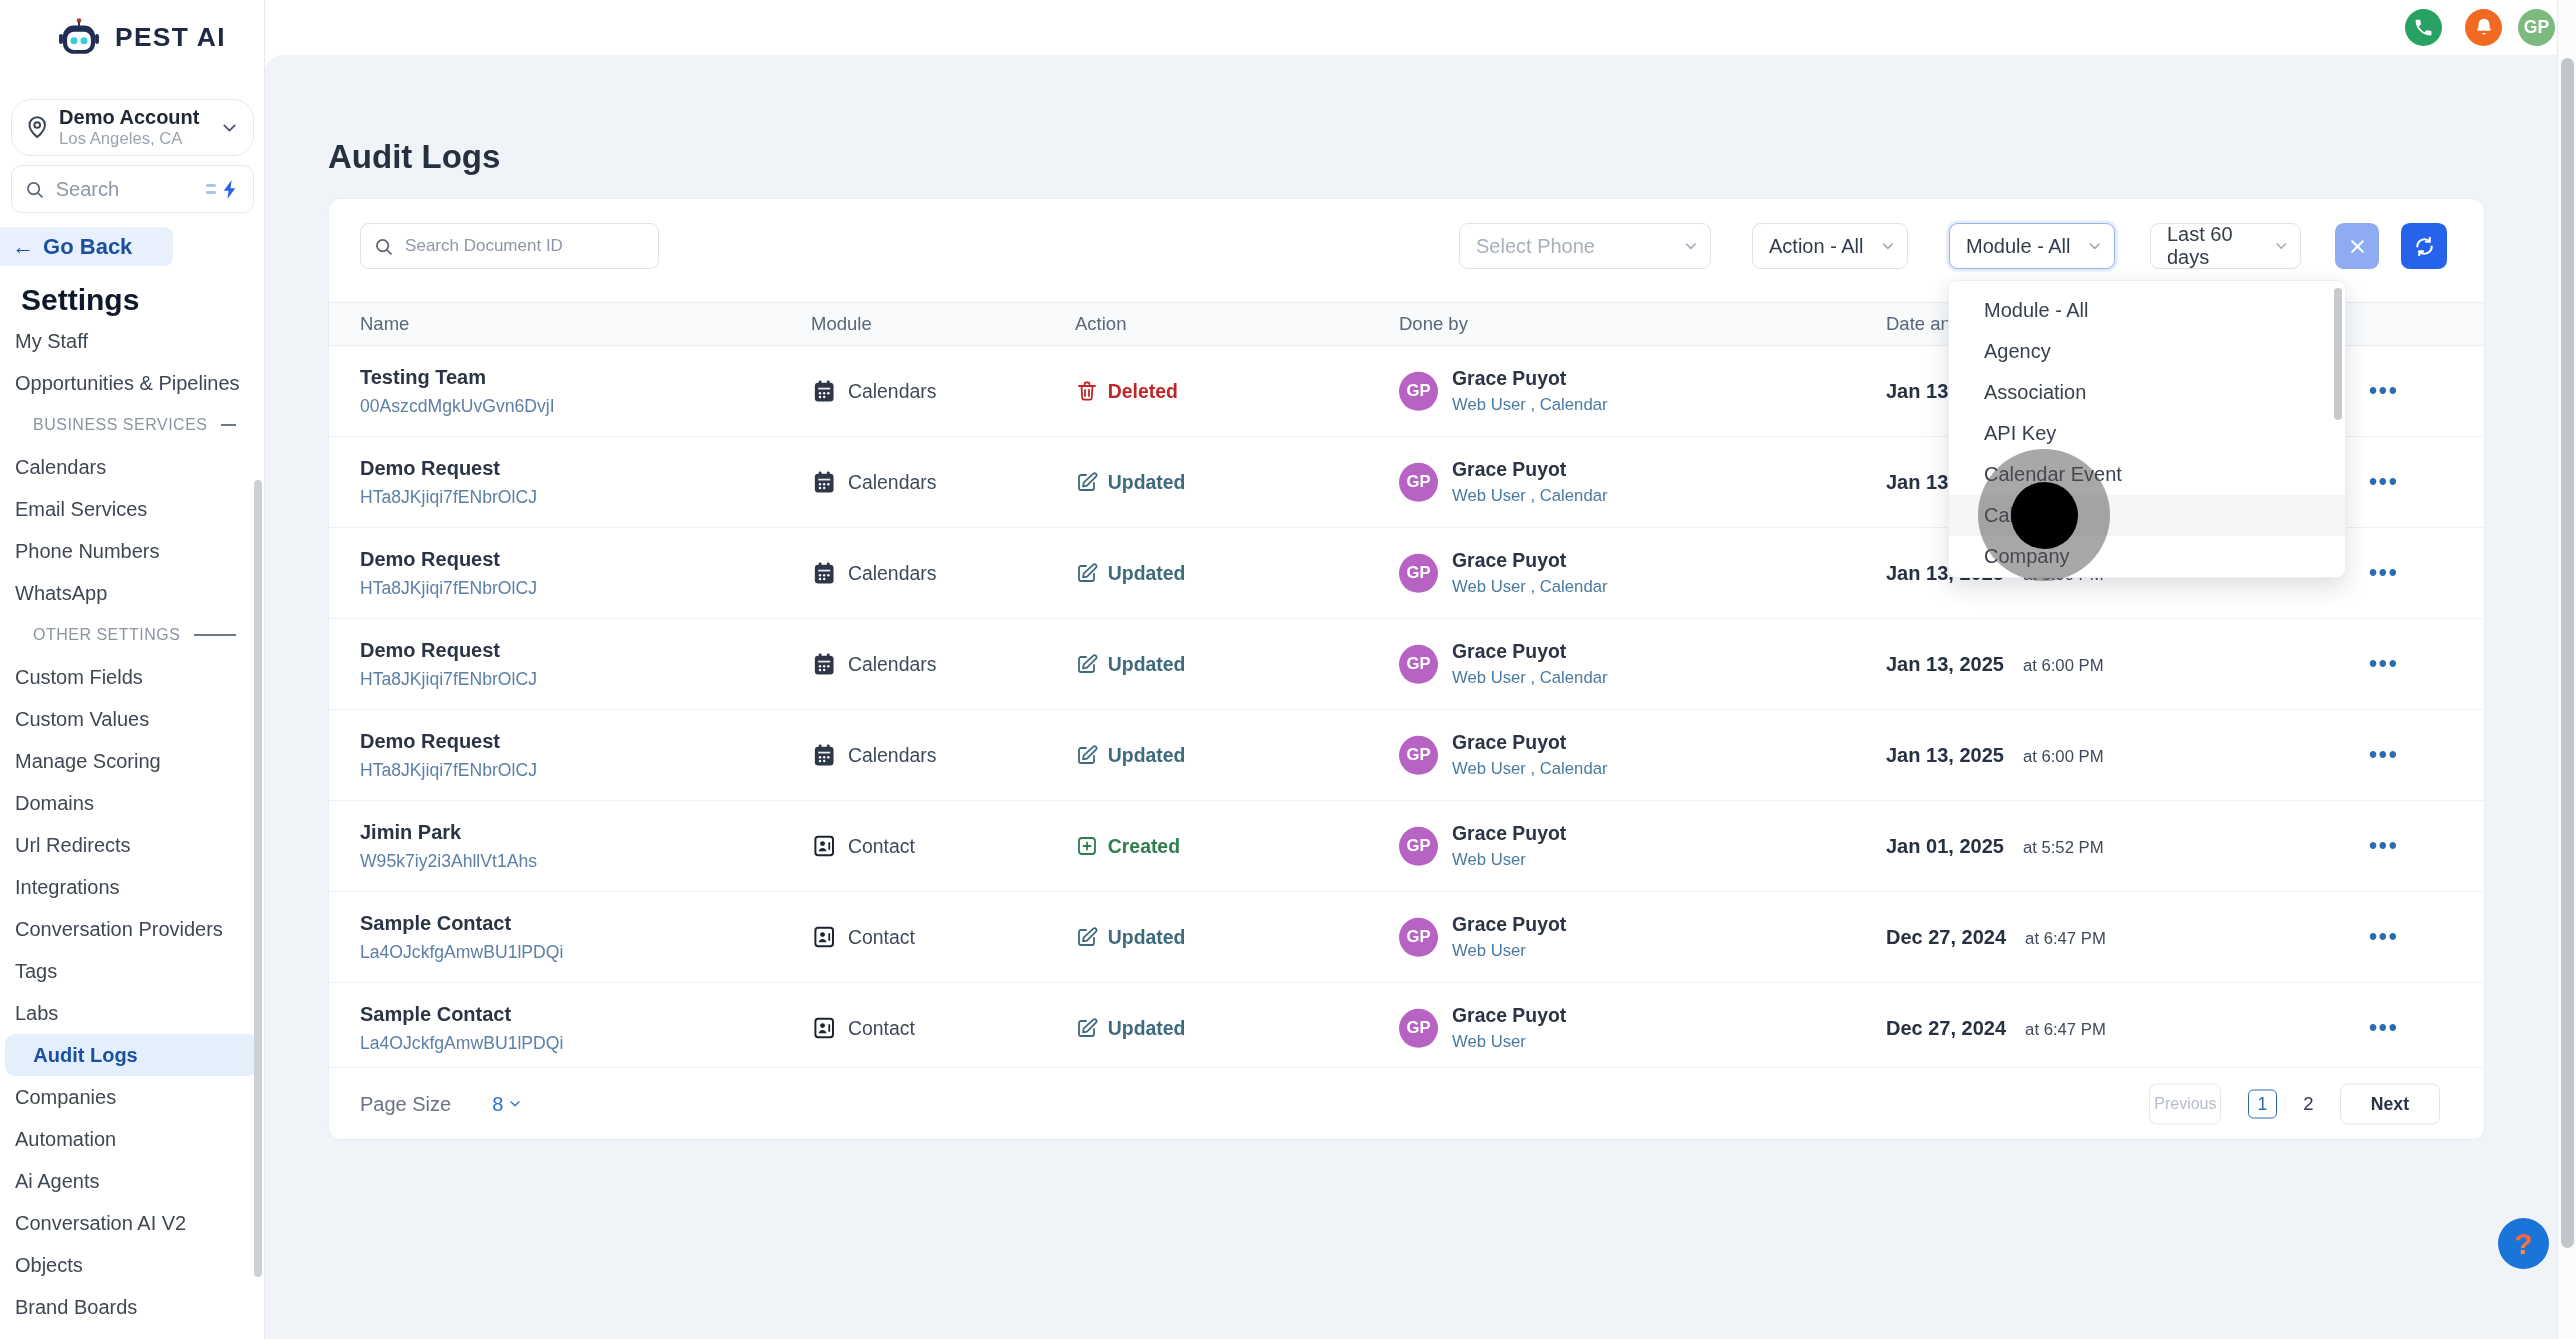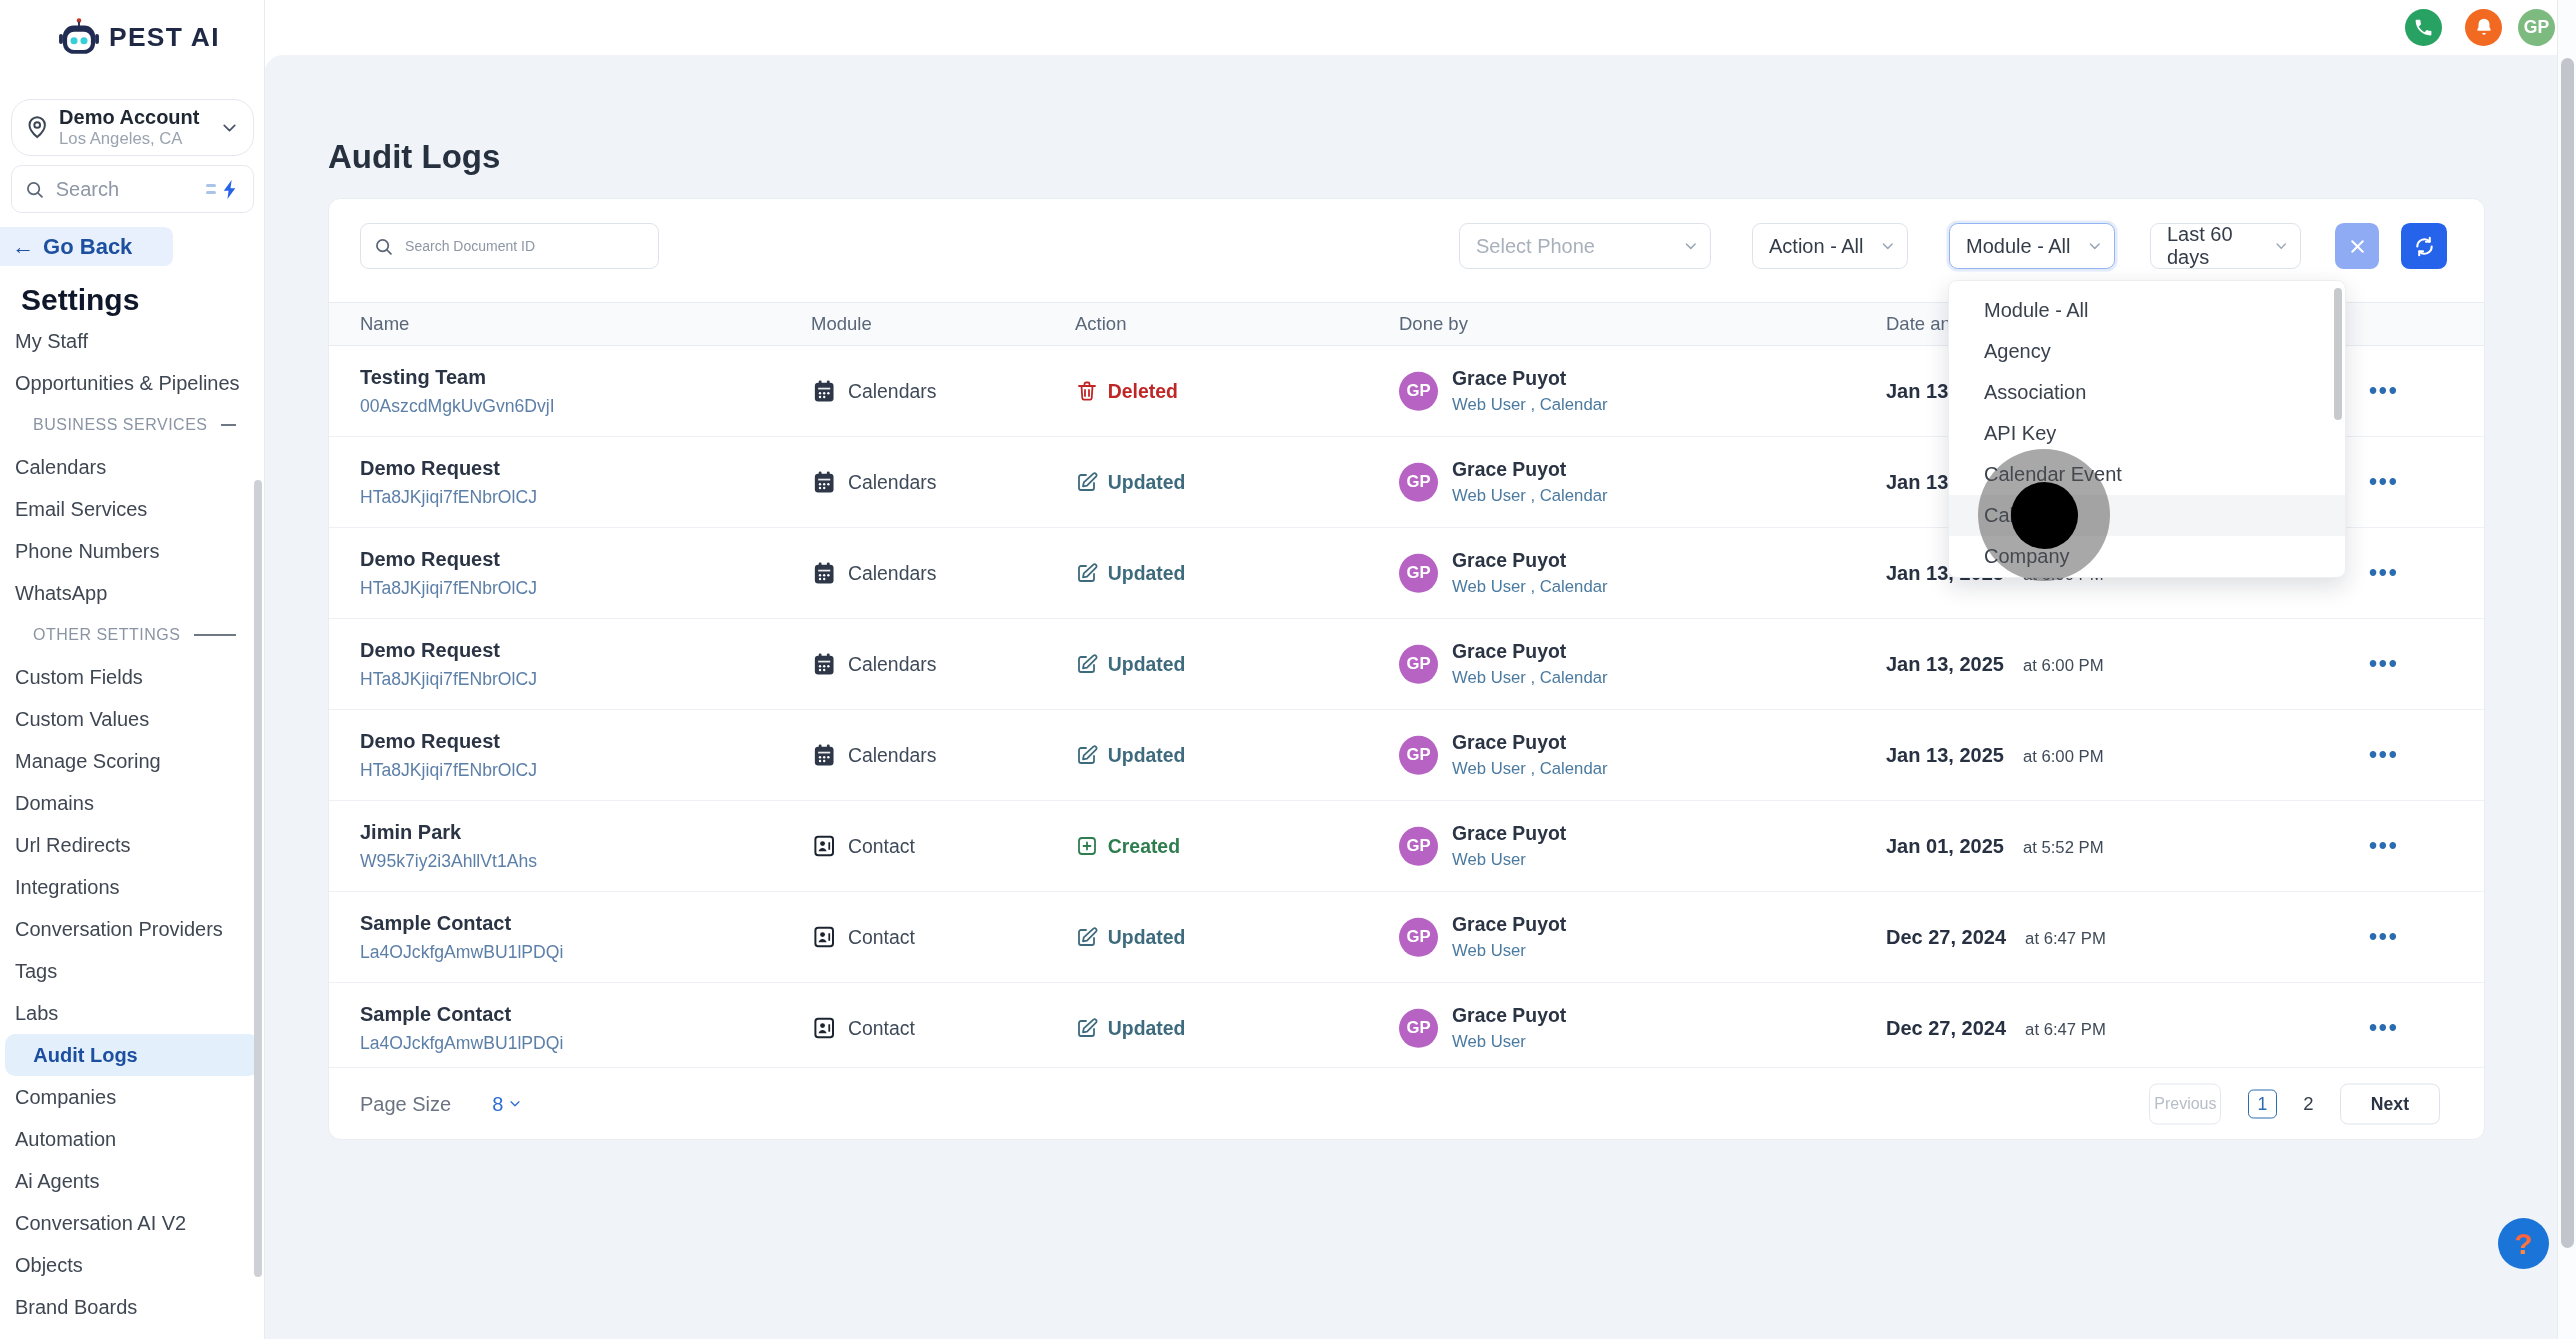--- a/index.html
+++ b/index.html
@@ -3,21 +3,21 @@
 <meta charset="utf-8">
 <style>
   html,body{margin:0;padding:0;overflow:hidden}
   body{width:2576px;height:1340px;position:relative;background:#fff;
        font-family:"Liberation Sans","DejaVu Sans",sans-serif;color:#2b3444;}
   svg.ic{display:inline-block;vertical-align:middle}
 
   
   .sidebar{position:absolute;left:0;top:0;width:264px;height:1340px;background:#fff;
            border-right:0.9px solid #e7eaef;z-index:20}
-  .logo{position:absolute;left:56px;top:14px;display:flex;align-items:center;gap:7px}
+  .logo{position:absolute;left:56px;top:14px;display:flex;align-items:center;gap:13px}
   .logo-text{font-size:26.4px;font-weight:800;color:#1f2945;letter-spacing:1.3px}
   .acct{position:absolute;left:10.6px;top:99px;width:241px;height:55px;border:0.9px solid #e5e8ee;
         border-radius:20px;display:flex;align-items:center;background:#fff}
   .acct .pin{color:#3c4656;margin:0 8.8px 0 12.3px}
   .acct .a-name{font-size:20px;font-weight:700;color:#1f2733;line-height:23px}
   .acct .a-loc{font-size:16.7px;color:#9aa3b0;line-height:19.4px}
   .acct .chev{position:absolute;right:12.3px;color:#4a5568}
   .sbox{position:absolute;left:10.6px;top:165px;width:241px;height:46px;border:0.9px solid #e5e8ee;
         border-radius:10.6px;display:flex;align-items:center;background:#fff}
   .sbox input{border:0;outline:0;font-size:20px;color:#3c4656;width:132px;font-family:Liberation Sans, sans-serif}
@@ -53,21 +53,21 @@
   .panel{position:absolute;left:264px;top:55px;right:0;bottom:0;background:#f0f4f8;
          border-top-left-radius:19.4px;z-index:1}
   .page-title{position:absolute;left:328px;top:116px;font-size:33px;font-weight:800;color:#26303e;z-index:2}
   .card{position:absolute;left:328px;top:198px;width:2157px;height:942px;background:#fff;
         border:0.9px solid #e9edf2;border-radius:12.3px;box-sizing:border-box;z-index:2}
 
   
   .docsearch{position:absolute;left:31px;top:24px;width:299px;height:46px;border:0.9px solid #dde3ea;
              border-radius:8.8px;display:flex;align-items:center;background:#fff;box-sizing:border-box}
   .docsearch .mag{color:#5a6575;margin:0 8.8px 0 12.3px}
-  .docsearch input{border:0;outline:0;font-size:14px;color:#3c4656;width:220px;font-family:inherit}
+  .docsearch input{border:0;outline:0;font-size:17px;color:#3c4656;width:220px;font-family:inherit}
   .docsearch input::placeholder{color:#8d97a5}
   .fsel{position:absolute;top:24px;height:46px;border:0.9px solid #dde3ea;border-radius:8.8px;
         background:#fff;display:flex;align-items:center;justify-content:space-between;
         box-sizing:border-box;padding:0 10.6px 0 16px;font-size:20px;color:#333c49;cursor:pointer}
   .fsel .chev{color:#9aa5b5}
   .fsel.placeholder{color:#a8b0bc}
   .fsel.focused{border:1.8px solid #93b4f0;box-shadow:0 0 0 2.6px rgba(147,180,240,.25)}
   .fbtn{position:absolute;top:24px;width:44px;height:46px;border:none;border-radius:8.8px;
         display:flex;align-items:center;justify-content:center;color:#fff;cursor:pointer}
   .fbtn.clear{background:#8fabf3}

